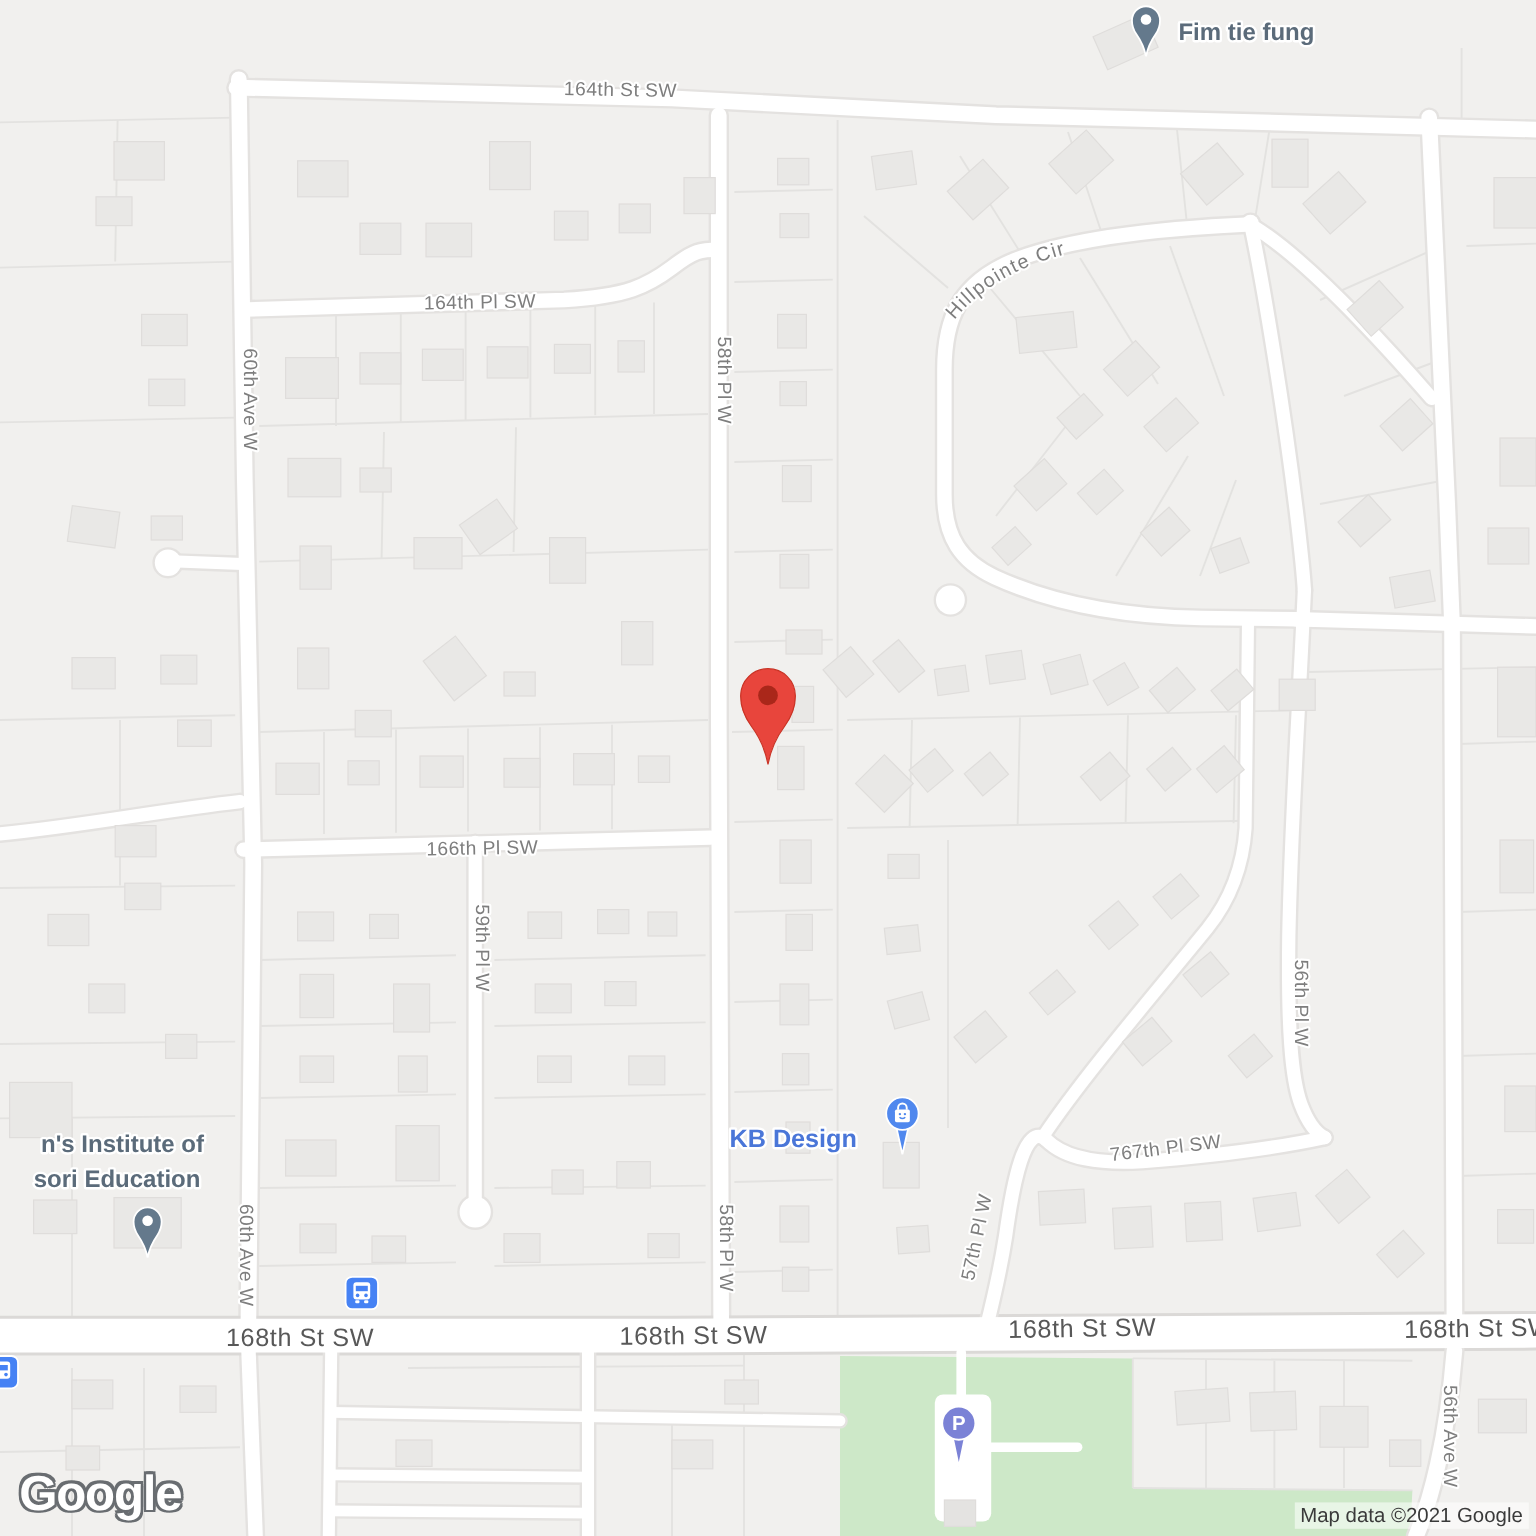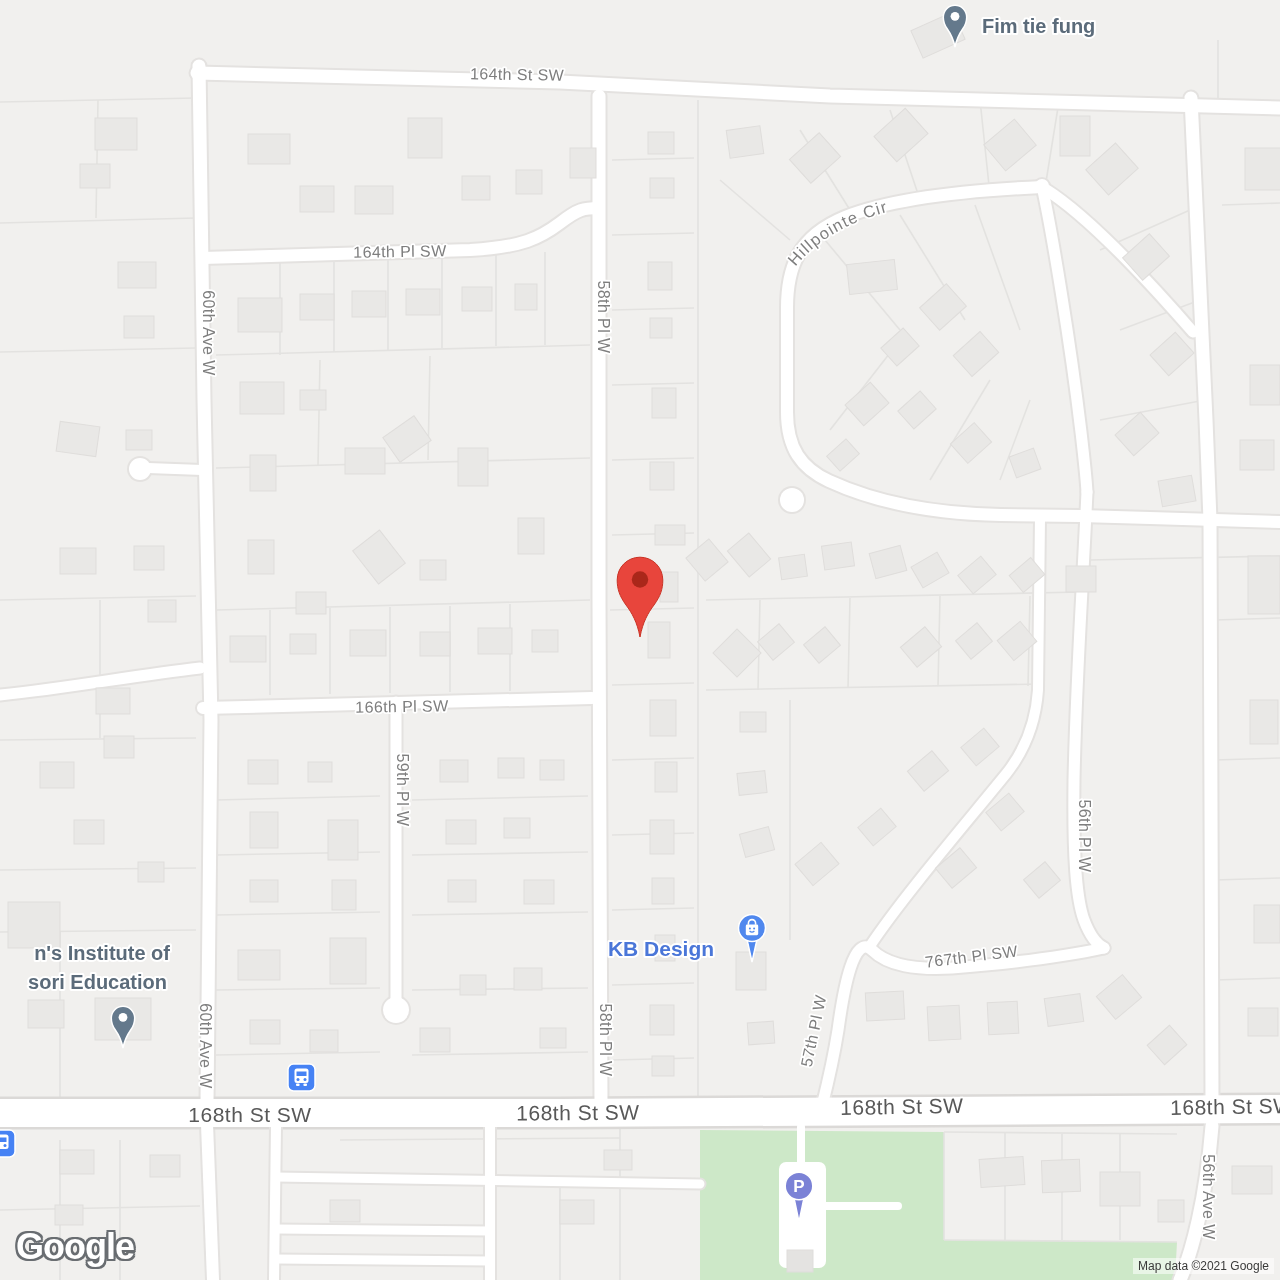--- a/index.html
+++ b/index.html
@@ -16,25 +16,25 @@
   .lbl{font-family:"Liberation Sans",sans-serif;font-size:16px;fill:var(--street-label);
     stroke:#ffffff;stroke-width:3.5px;paint-order:stroke;stroke-linejoin:round;letter-spacing:.4px;}
   .lbl-major{font-size:21px;fill:var(--major-label);letter-spacing:.5px;}
   .poi-gray{font-family:"Liberation Sans",sans-serif;font-weight:bold;font-size:20px;fill:var(--poi-gray);
     stroke:#ffffff;stroke-width:4px;paint-order:stroke;stroke-linejoin:round;}
   .poi-blue{font-family:"Liberation Sans",sans-serif;font-weight:bold;font-size:21px;fill:var(--poi-blue);
     stroke:#ffffff;stroke-width:4px;paint-order:stroke;stroke-linejoin:round;}
   .curved-lbl{font-family:"Liberation Sans",sans-serif;font-size:16.5px;fill:#7e7e7e;letter-spacing:1.2px;
     stroke:#ffffff;stroke-width:3.5px;paint-order:stroke;stroke-linejoin:round;}
   .pin-letter{font-family:"Liberation Sans",sans-serif;font-weight:bold;font-size:17px;fill:#fff;}
-  #google-watermark{position:absolute;left:16px;bottom:12px;font-size:36px;font-weight:bold;
+  #google-watermark{position:absolute;left:16px;bottom:12px;font-size:41px;font-weight:bold;
     letter-spacing:-1px;color:#ffffff;user-select:none;
     text-shadow:-2px -2px 0 #696d71,2px -2px 0 #696d71,-2px 2px 0 #696d71,2px 2px 0 #696d71,
       0 -2px 0 #696d71,0 2px 0 #696d71,-2px 0 0 #696d71,2px 0 0 #696d71;}
-  #map-attribution{position:absolute;right:6px;bottom:6px;font-size:12px;color:#3a3a3a;
+  #map-attribution{position:absolute;right:6px;bottom:6px;font-size:17px;color:#3a3a3a;
     background:rgba(255,255,255,.55);padding:1px 5px;white-space:nowrap;}
 </style>
 </head>
 <body>
 
 <div id="map-root">
   <svg id="map" width="1280" height="1280" viewBox="0 0 1280 1280">
     <g id="layer-park">
         <path d="M 700,1130 L 944,1132 L 944,1240 L 1177,1242 L 1175,1280 L 700,1280 Z" fill="var(--park)"></path>
       </g>

